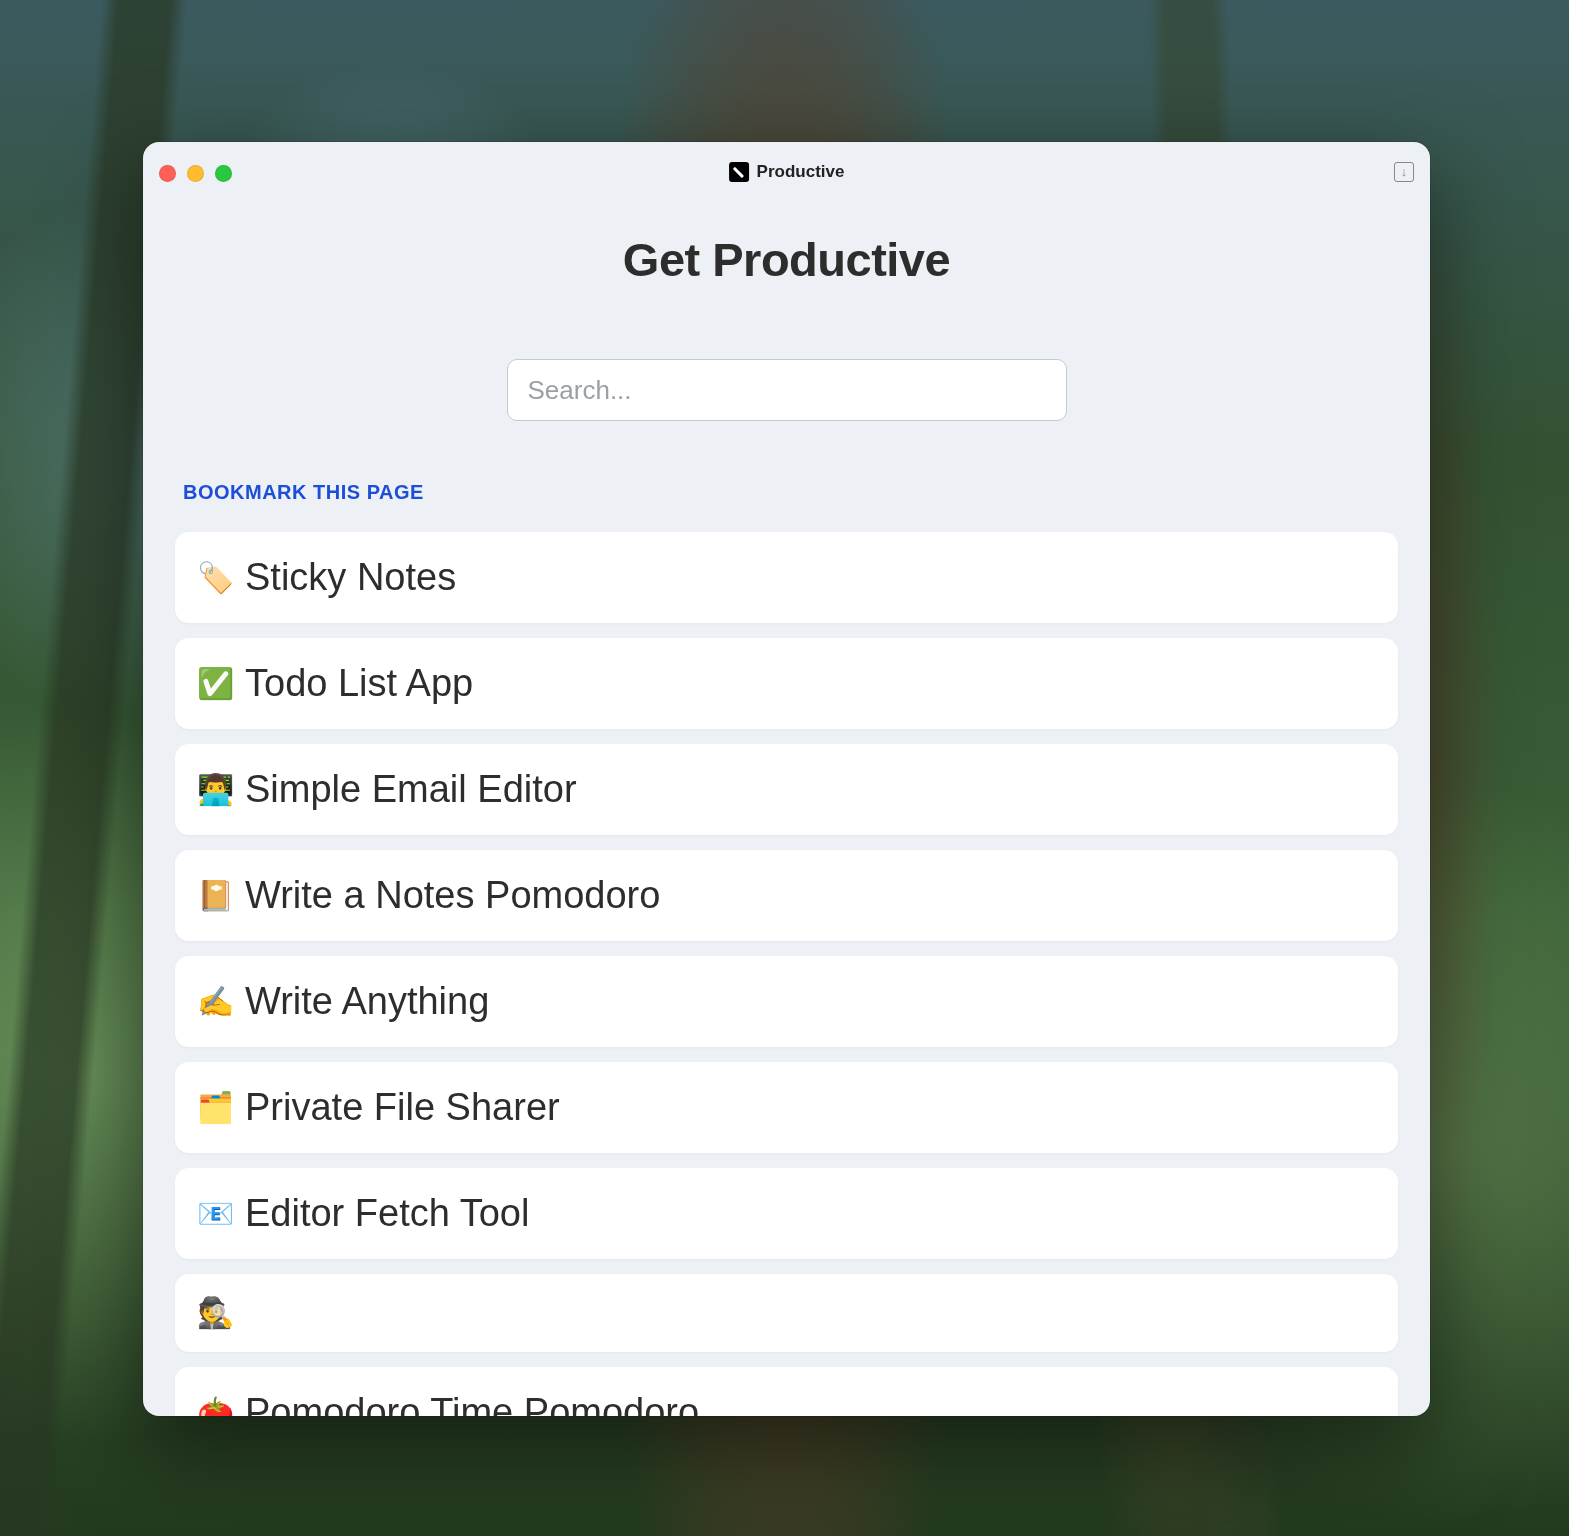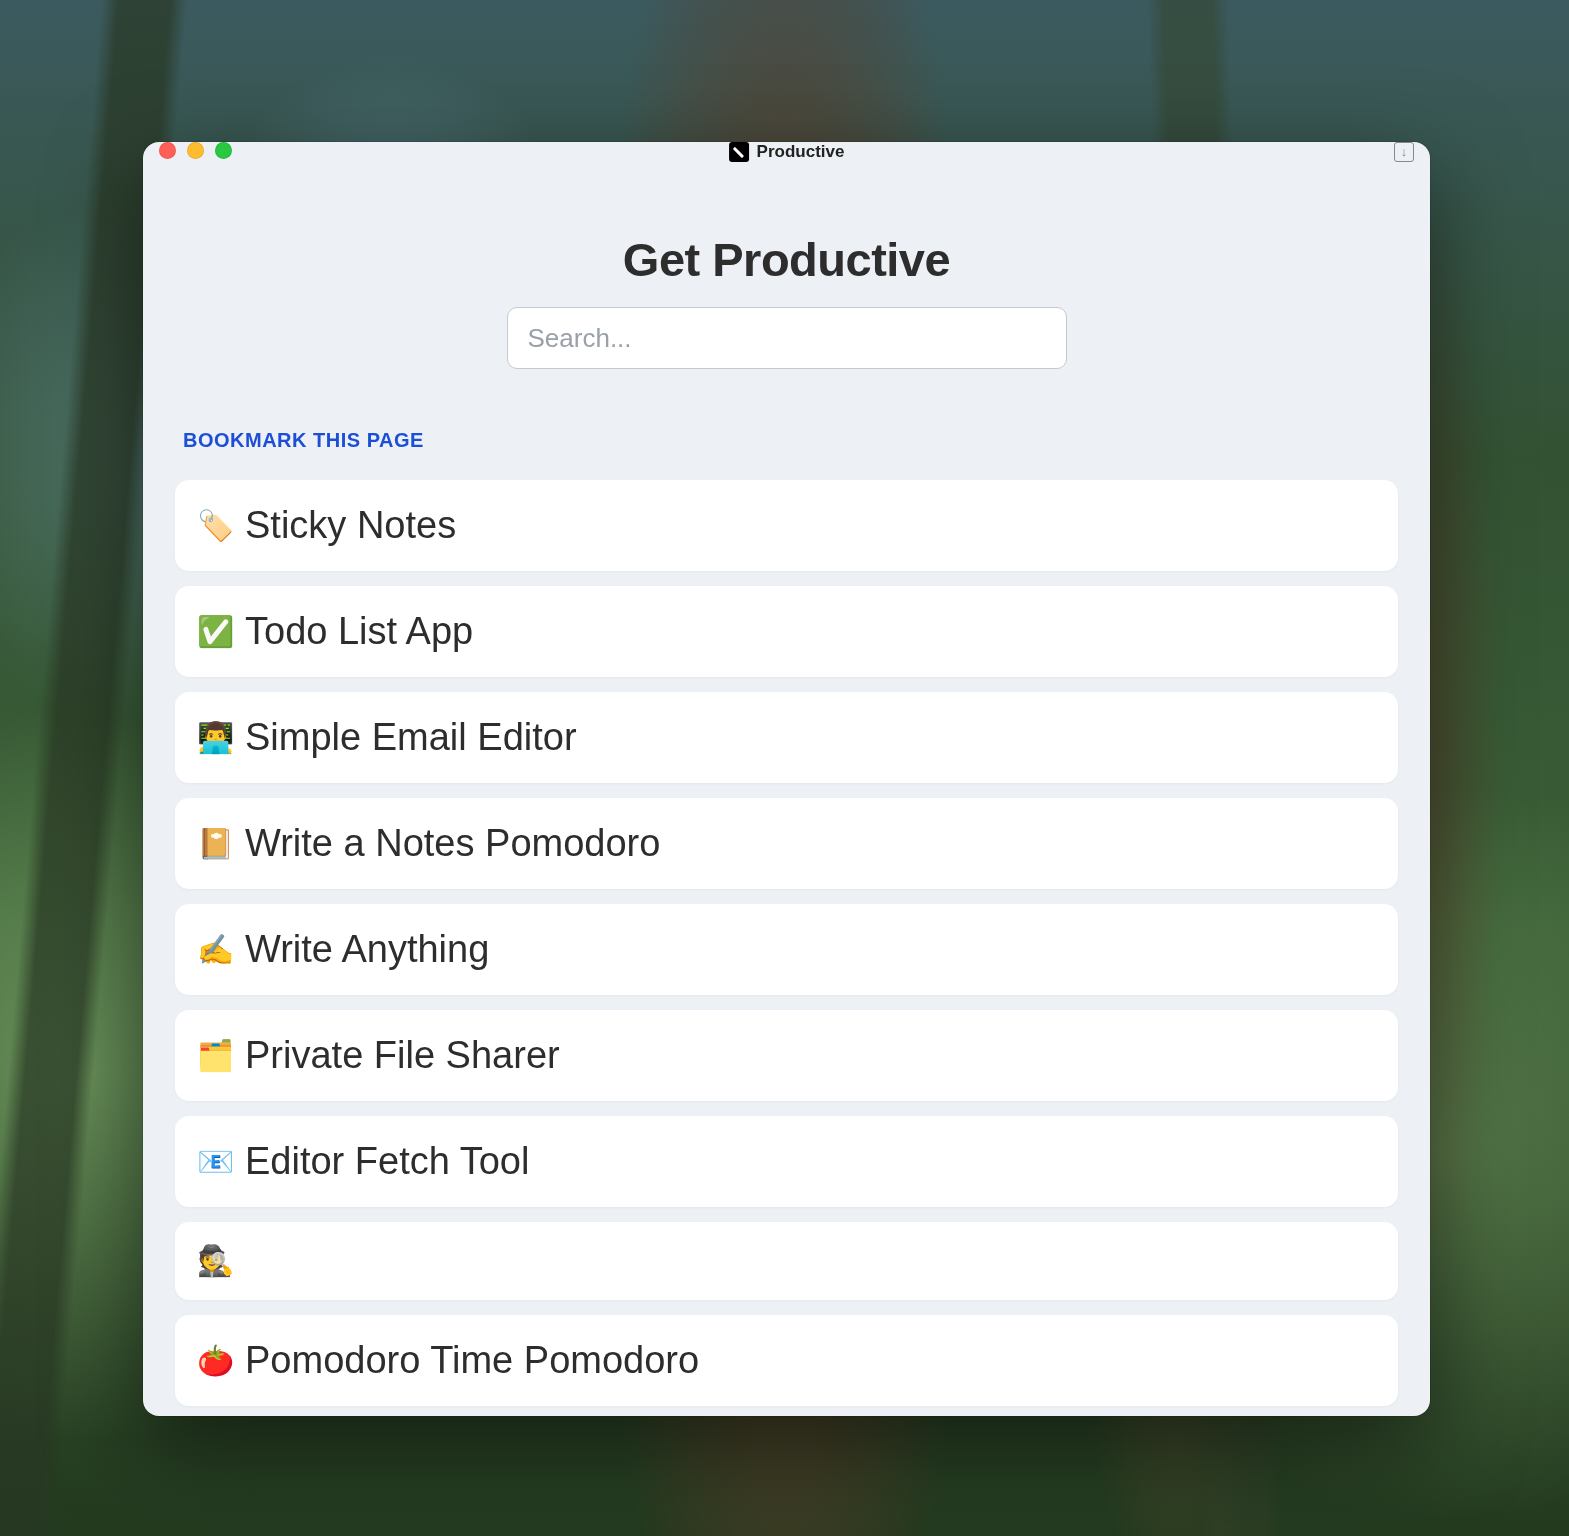--- a/index.html
+++ b/index.html
@@ -59,21 +59,21 @@
       border-radius: 16px;
       box-shadow: 0 30px 90px rgba(0, 0, 0, 0.5), 0 0 0 1px rgba(0, 0, 0, 0.1);
       overflow: hidden;
       display: flex;
       flex-direction: column;
     }
     
     .titlebar {
       height: 40px;
       display: flex;
-      align-items: flex-start;
+      align-items: flex-end;
       padding: 0 16px;
       position: relative;
       flex-shrink: 0;
     }
     
     .traffic-lights {
       display: flex;
       gap: 11px;
       align-items: center;
     }
@@ -171,39 +171,40 @@
     .content {
       padding: 50px 32px 20px 32px;
     }
     
     .page-title {
       text-align: center;
       font-size: 47px;
       font-weight: 800;
       color: #2d2d2d;
       letter-spacing: -0.5px;
-      margin-bottom: 20px;
+      margin-bottom: 52px;
     }
     
     .search-wrap {
       display: flex;
       justify-content: center;
       margin-bottom: 60px;
     }
     
     .search-input {
       width: 560px;
       height: 62px;
       border: 1.5px solid #c5c8ce;
       border-radius: 10px;
       background: #fff;
       font-size: 26px;
       padding: 0 20px;
       color: #c2410c;
       outline: none;
+      margin-top: 20px;
     }
     
     .search-input::placeholder {
       color: #9aa0a8;
     }
     
     .section-header {
       font-size: 20px;
       font-weight: 700;
       color: #1d4ed8;

